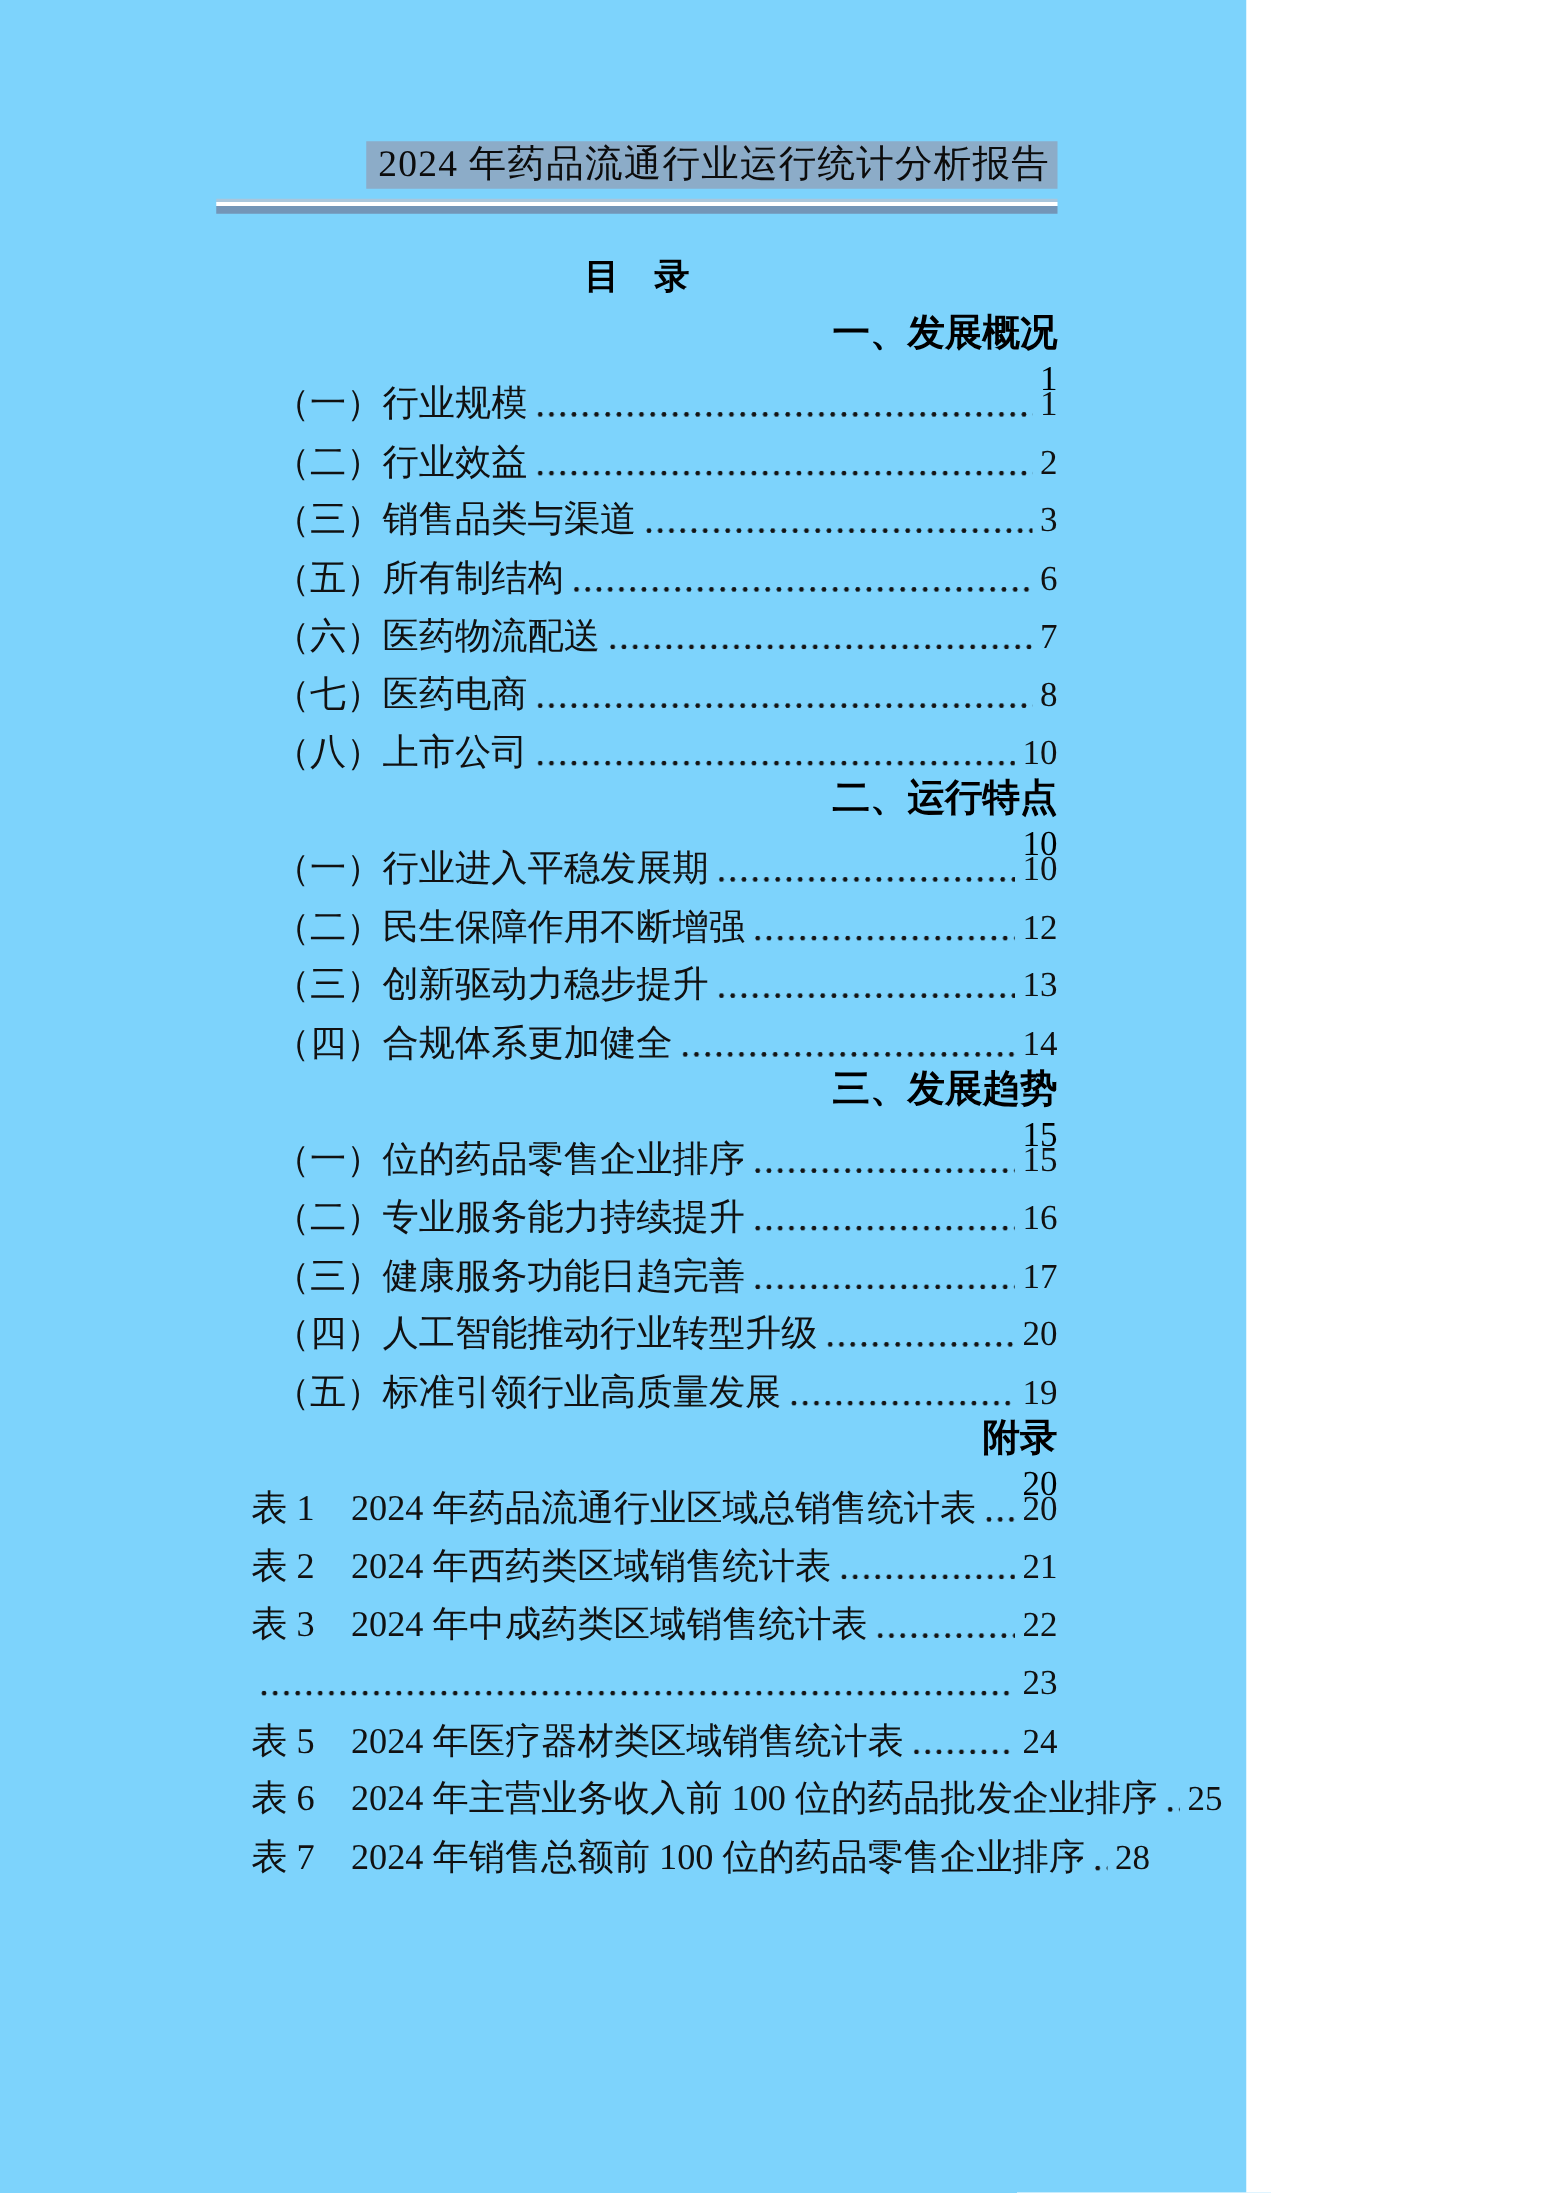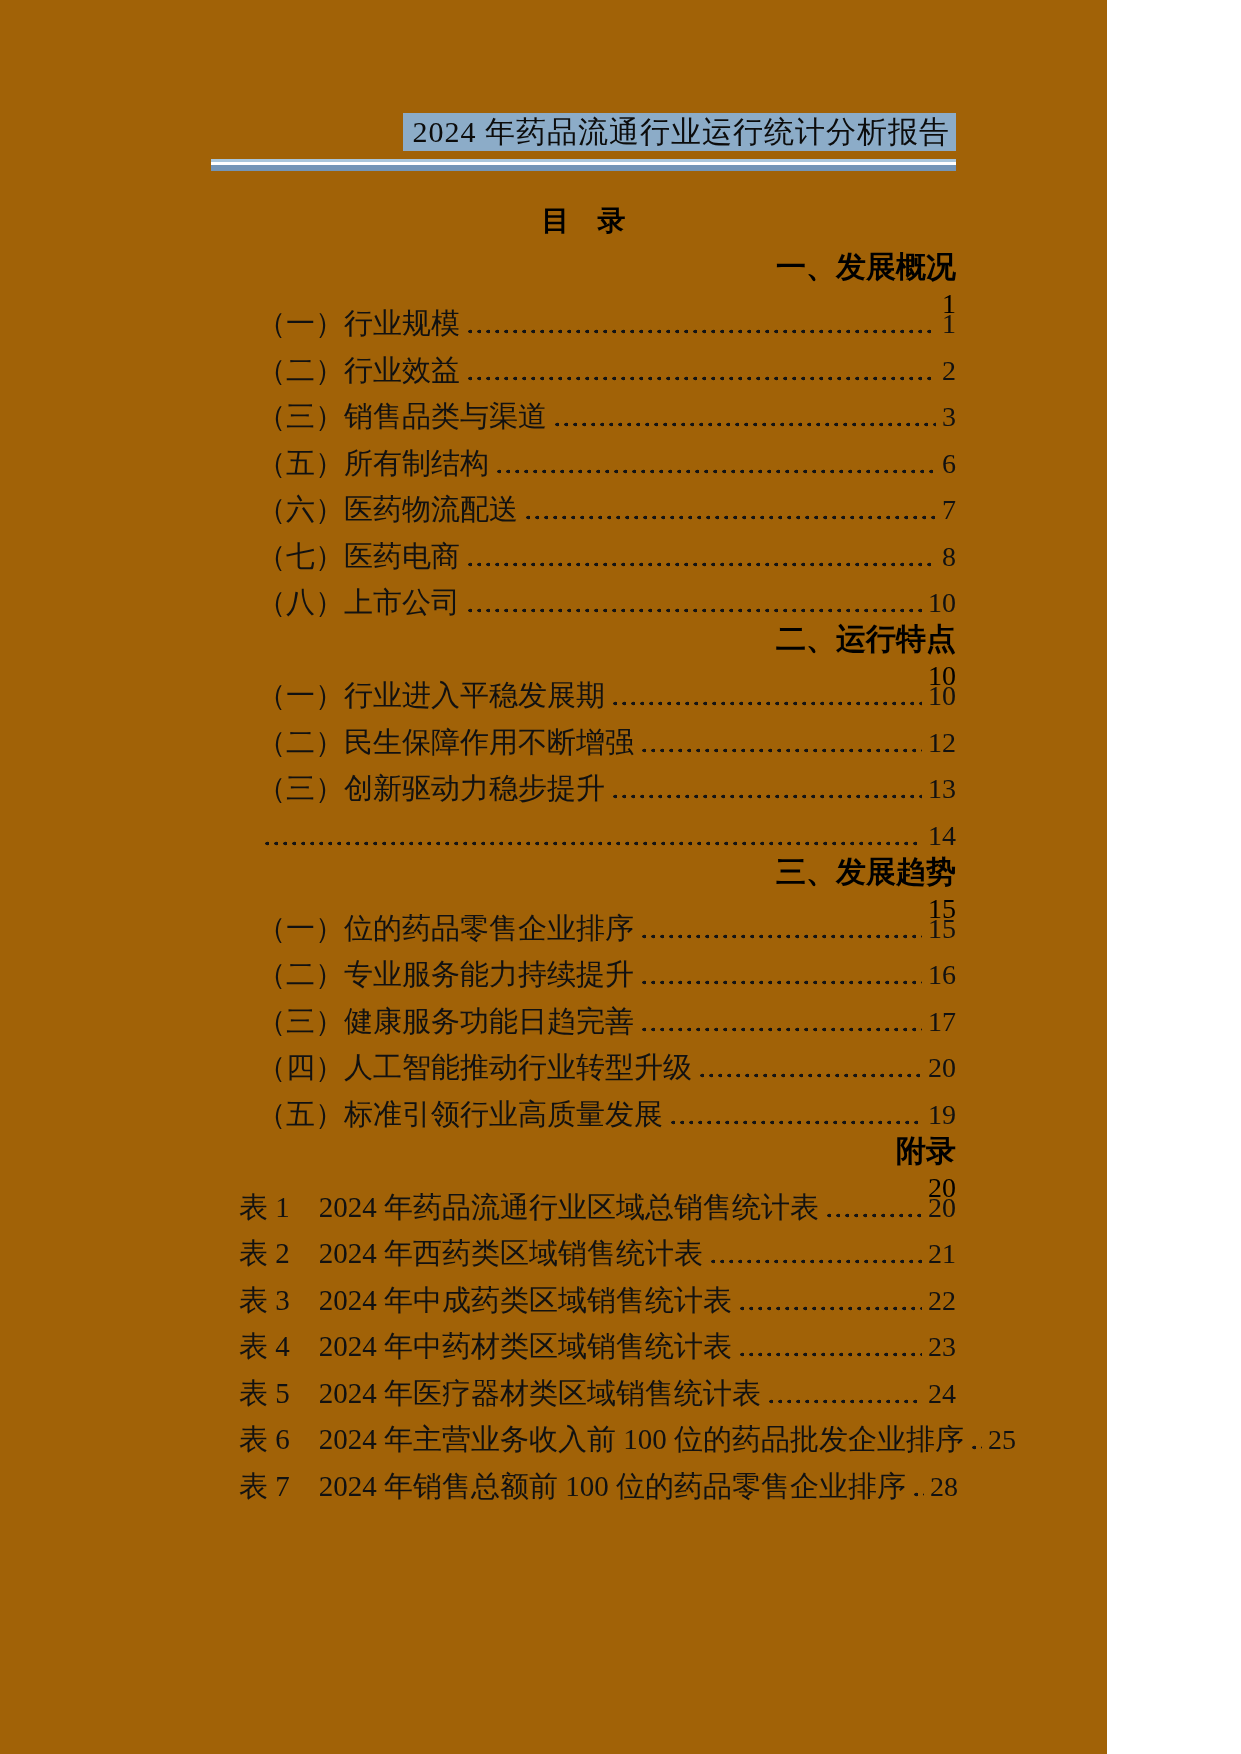--- a/index.html
+++ b/index.html
@@ -9,25 +9,24 @@
   }
   body {
     width: 1241px;
     height: 1754px;
     font-family: "Liberation Serif", serif;
     color: #111111;
     overflow: hidden;
   }
   .page {
     position: relative;
-    width: 1107px;
+    width: 997px;
     height: 1754px;
-    background: #a16207;
+    background: #7dd3fc;
     box-sizing: border-box;
-    padding-left: 38px;
   }
   
   .header {
     margin: 0 151px 0 173px;
     padding-top: 113px;
     text-align: right;
     font-size: 30px;
     line-height: 1;
     white-space: nowrap;
   }
@@ -176,20 +175,21 @@
         <span class="toc-label">（二）民生保障作用不断增强</span>
         <span class="toc-dots"></span>
         <span class="toc-page">12</span>
       </div>
       <div class="toc-row h2">
         <span class="toc-label">（三）创新驱动力稳步提升</span>
         <span class="toc-dots"></span>
         <span class="toc-page">13</span>
       </div>
       <div class="toc-row h2">
+        <span class="toc-label">（四）合规体系更加健全</span>
         <span class="toc-dots"></span>
         <span class="toc-page">14</span>
       </div>
       <div class="toc-row h1">
         <span class="toc-label">三、发展趋势</span>
         <span class="toc-dots"></span>
         <span class="toc-page">15</span>
       </div>
       <div class="toc-row h2">
         <span class="toc-label">（一）位的药品零售企业排序</span>
@@ -230,21 +230,20 @@
         <span class="toc-label">表 2　2024 年西药类区域销售统计表</span>
         <span class="toc-dots"></span>
         <span class="toc-page">21</span>
       </div>
       <div class="toc-row table">
         <span class="toc-label">表 3　2024 年中成药类区域销售统计表</span>
         <span class="toc-dots"></span>
         <span class="toc-page">22</span>
       </div>
       <div class="toc-row table">
-        <span class="toc-label">表 4　2024 年中药材类区域销售统计表</span>
         <span class="toc-dots"></span>
         <span class="toc-page">23</span>
       </div>
       <div class="toc-row table">
         <span class="toc-label">表 5　2024 年医疗器材类区域销售统计表</span>
         <span class="toc-dots"></span>
         <span class="toc-page">24</span>
       </div>
       <div class="toc-row table">
         <span class="toc-label">表 6　2024 年主营业务收入前 100 位的药品批发企业排序</span>

